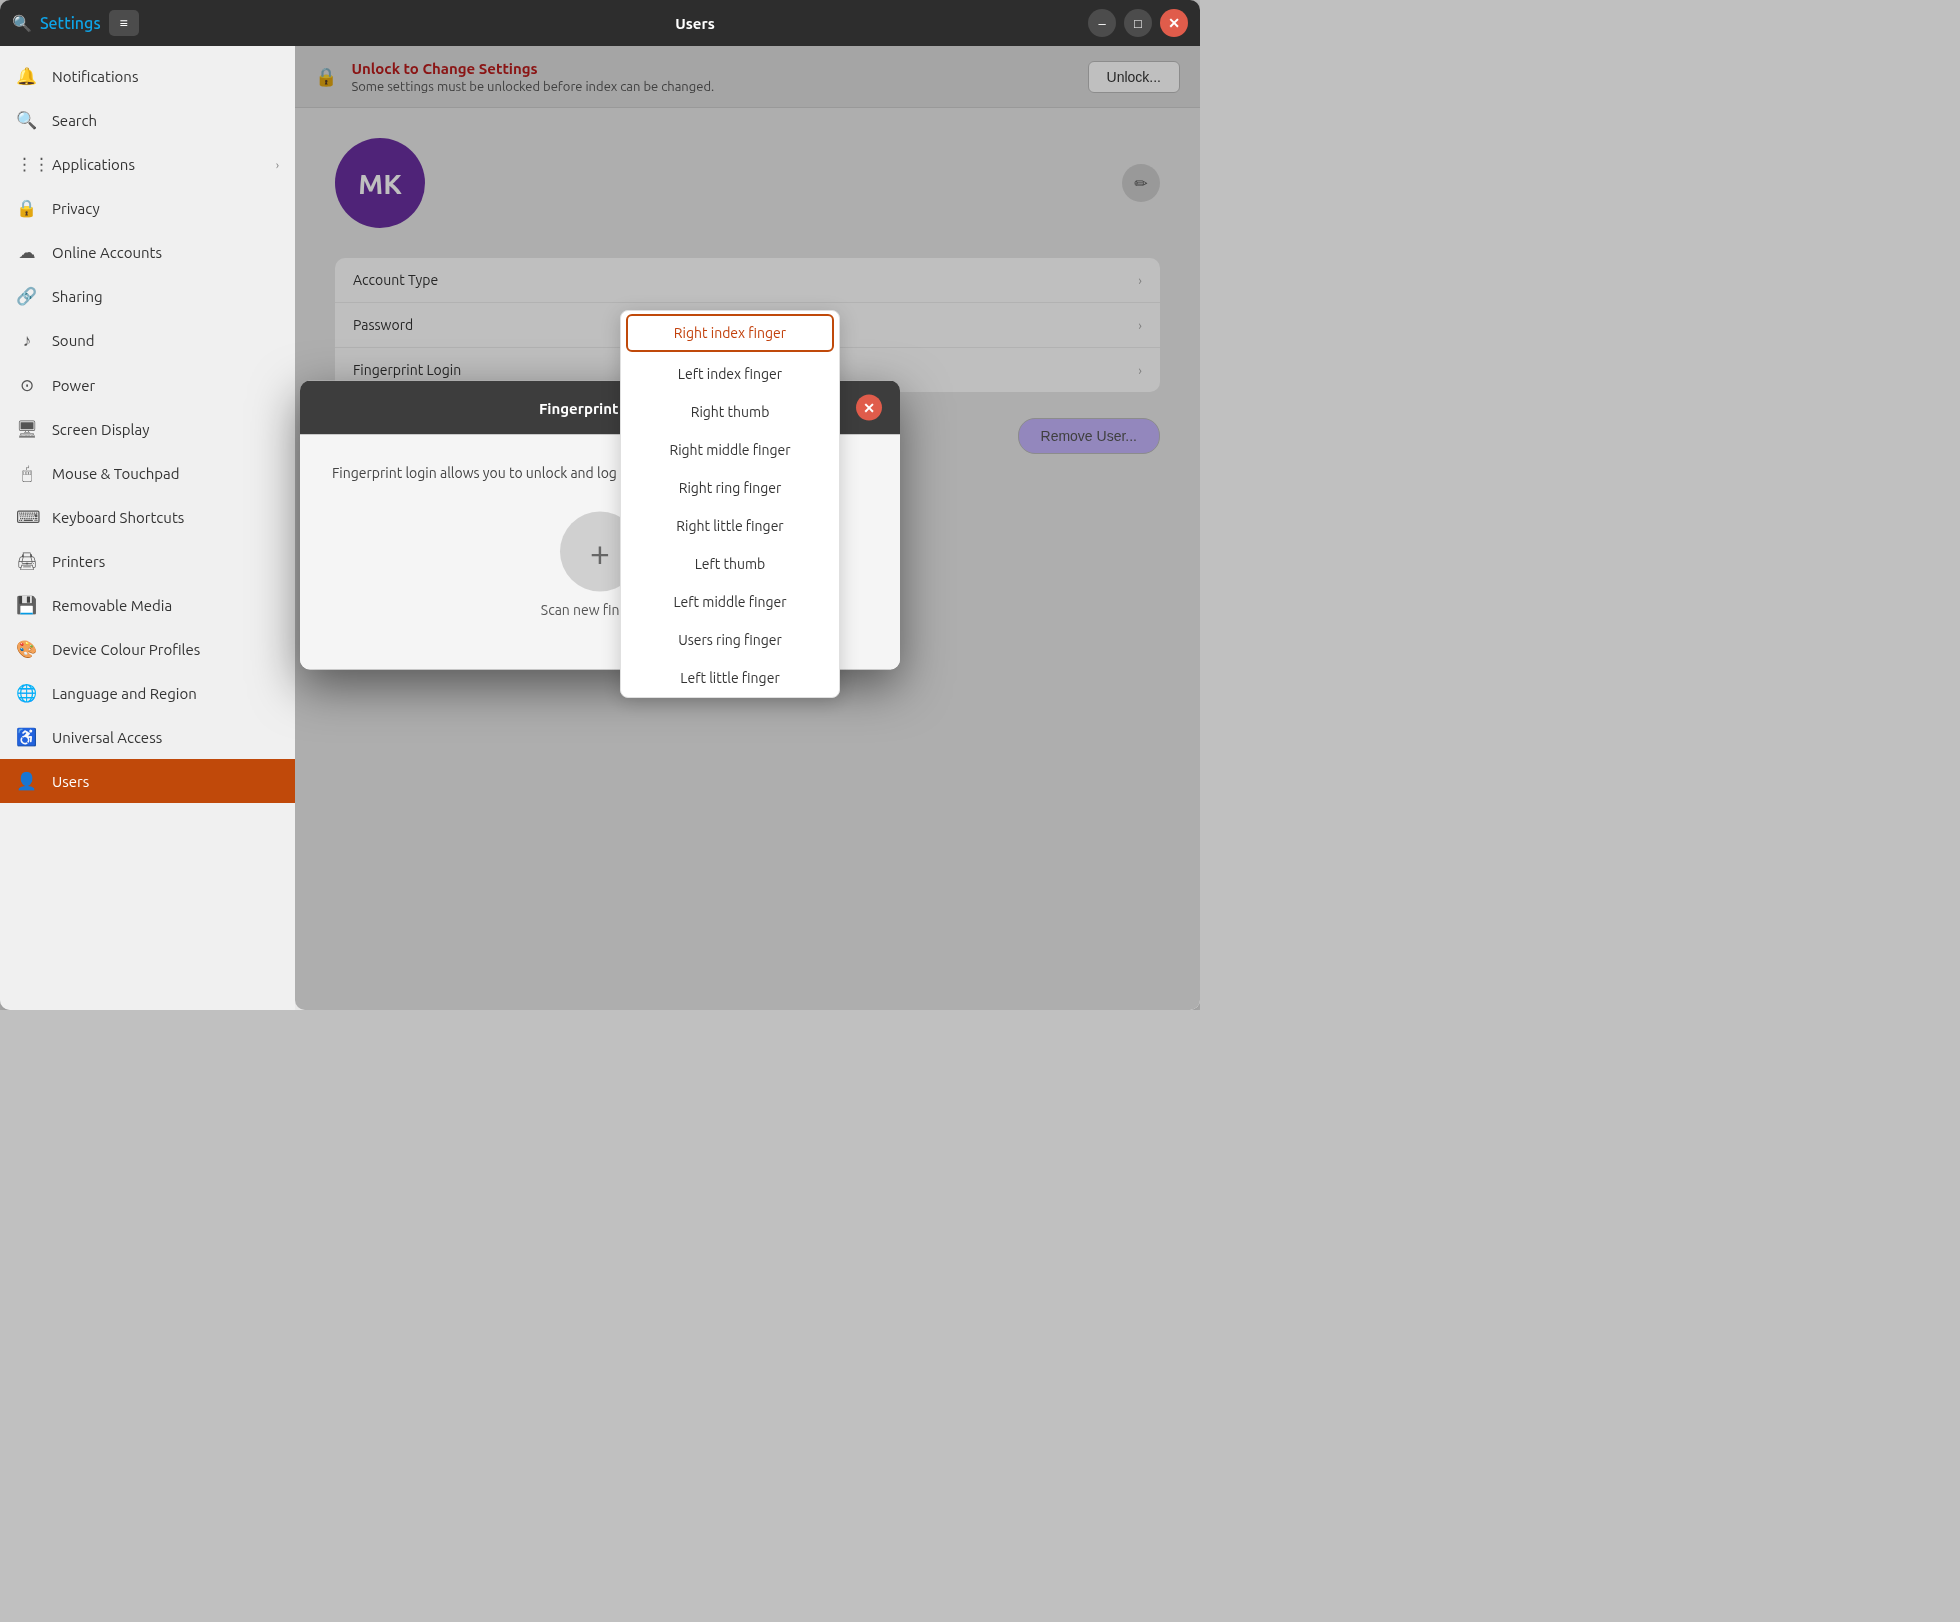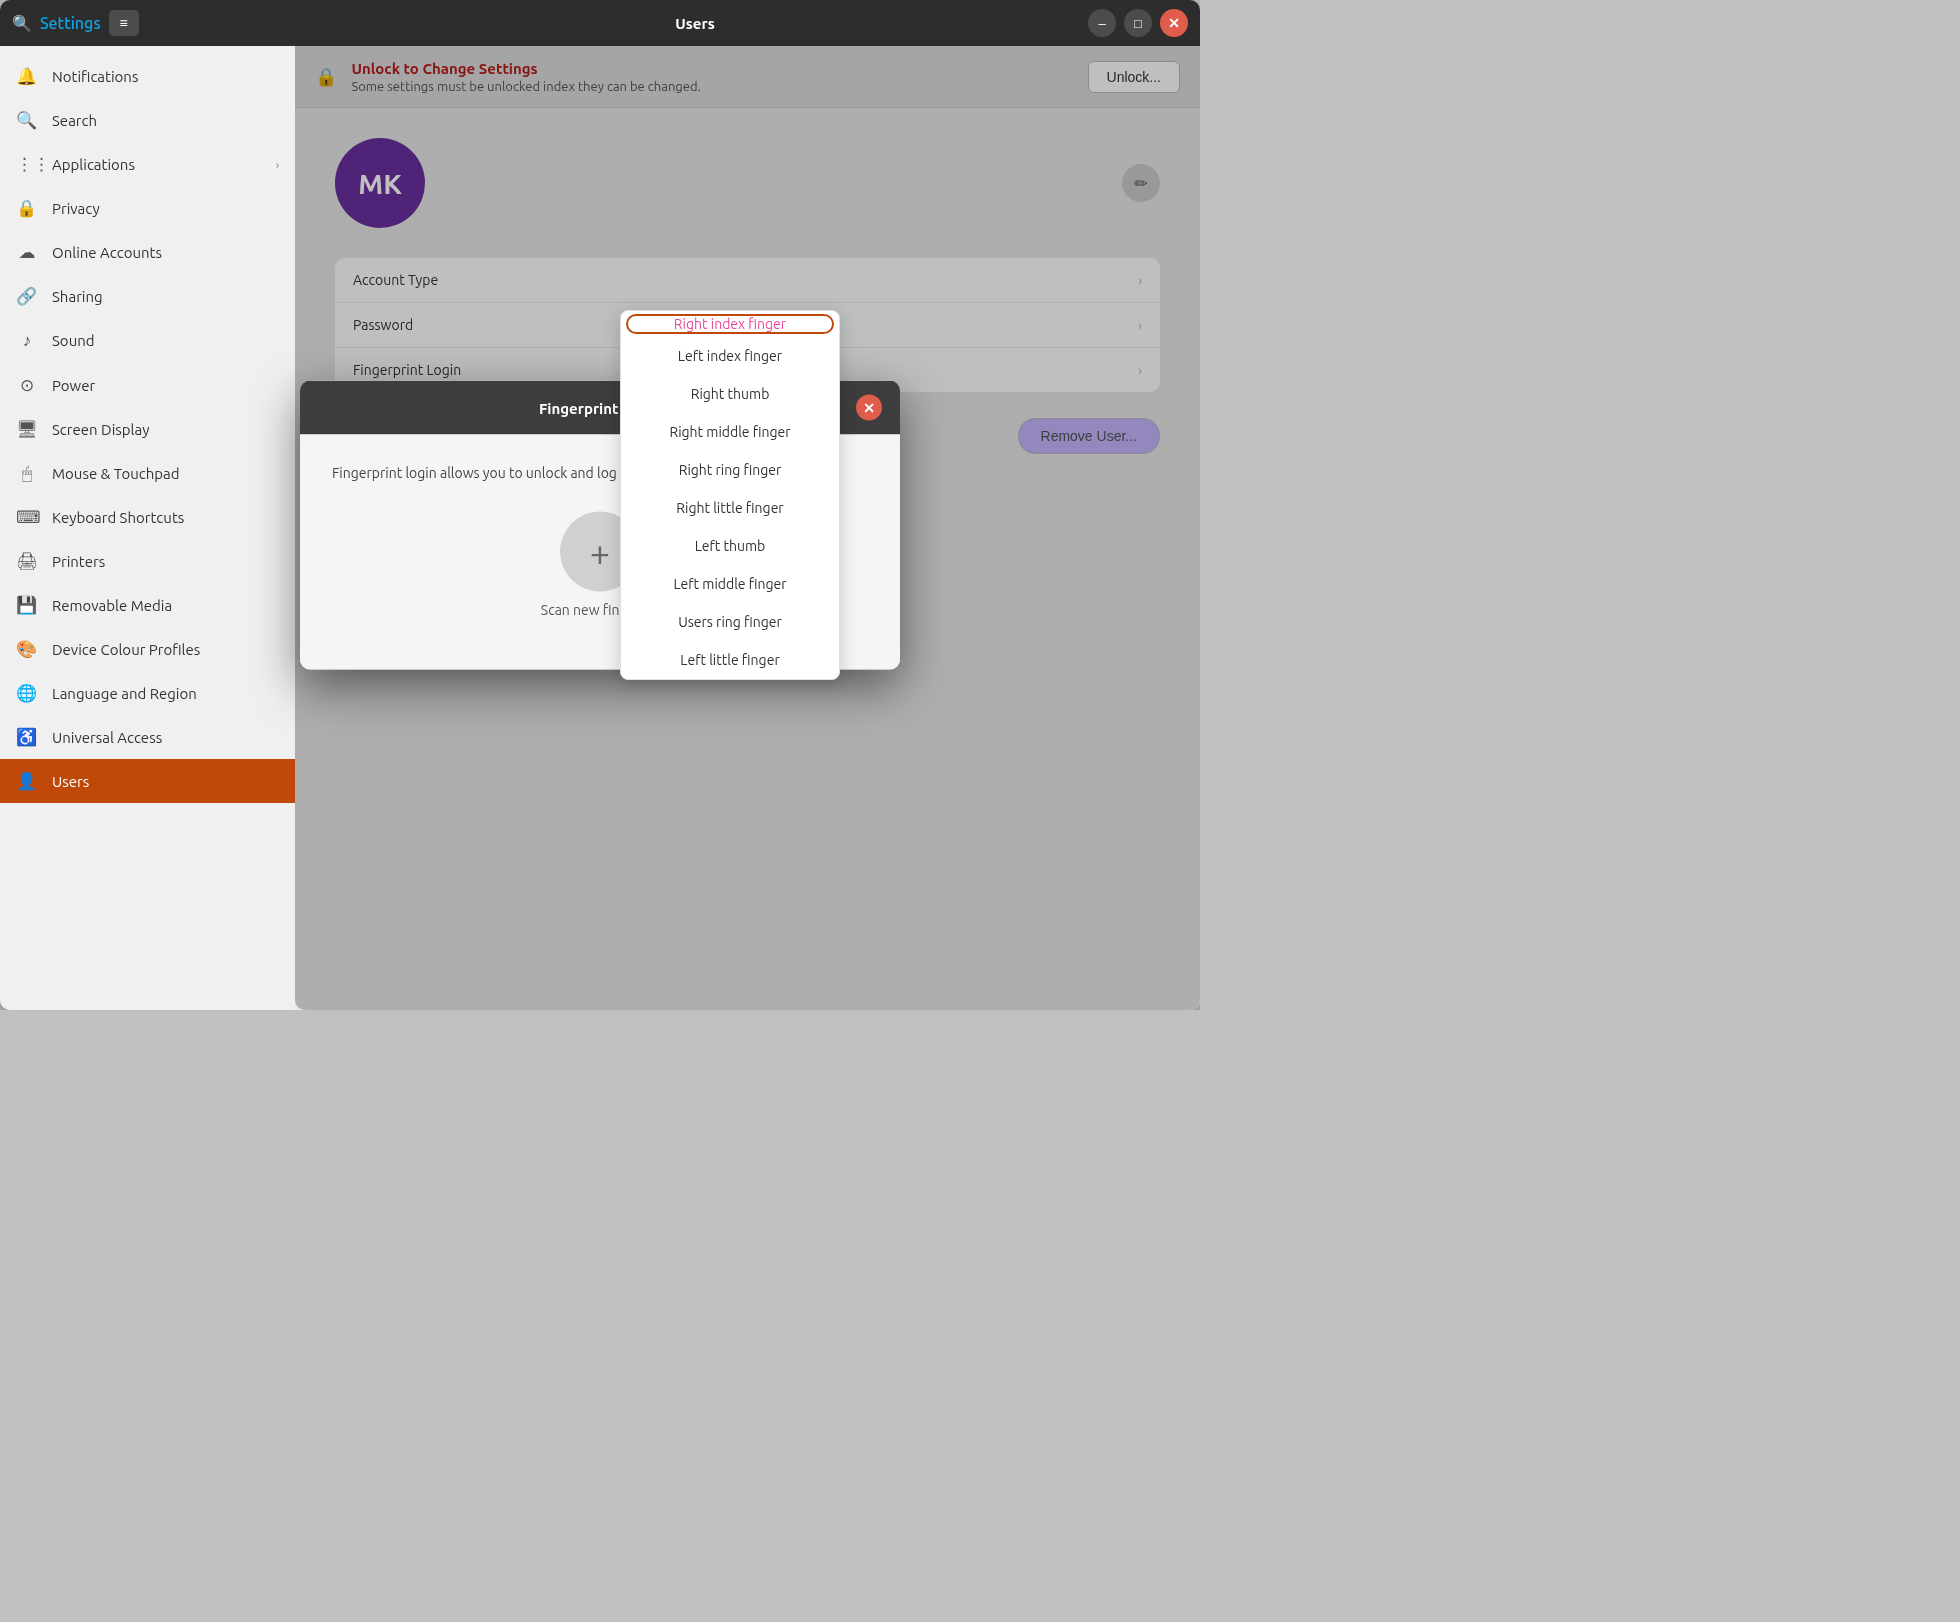--- a/index.html
+++ b/index.html
@@ -387,24 +387,24 @@
     }
     .dropdown-item {
       padding: 11px 18px;
       font-size: 14px;
       color: #333;
       cursor: pointer;
       text-align: center;
     }
     .dropdown-item.selected {
       border: 2px solid #c0490a;
-      border-radius: 13px;
+      border-radius: 6px;
       margin: 3px 5px;
-      padding: 0 13px;
-      color: #ec4899;
+      padding: 9px 13px;
+      color: #c2410c;
     }
     .dropdown-item:not(.selected) {
       margin: 0 5px;
     }
   </style>
 </head>
 <body>
 
 <div class="main-window">
 
@@ -496,21 +496,21 @@
           <span class="sidebar-label">Users</span>
         </div>
       </div>
 
     <div class="main-panel">
 
       <div class="unlock-bar">
         <span class="unlock-lock-icon">🔒</span>
         <div class="unlock-text-group">
           <div class="unlock-title">Unlock to Change Settings</div>
-          <div class="unlock-subtitle">Some settings must be unlocked index they can be changed.</div>
+          <div class="unlock-subtitle">Some settings must be unlocked before index can be changed.</div>
         </div>
         <button class="unlock-btn">Unlock...</button>
       </div>
 
       <div class="user-profile-area">
         <div class="avatar-row">
           <div class="avatar-circle">MK</div>
           <button class="edit-avatar-btn">✏</button>
         </div>
 

